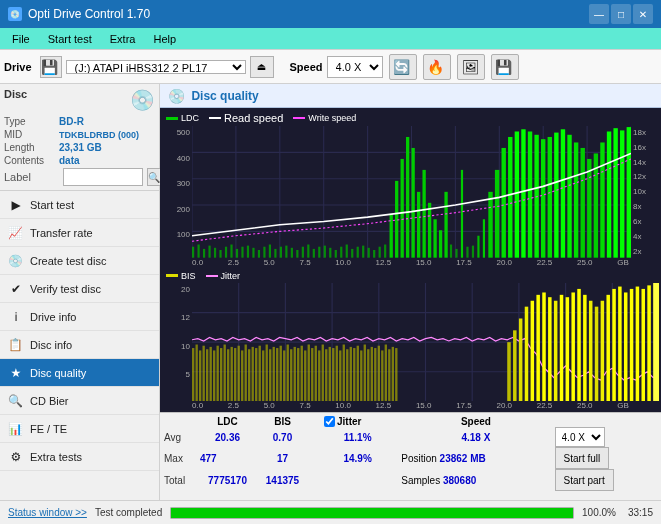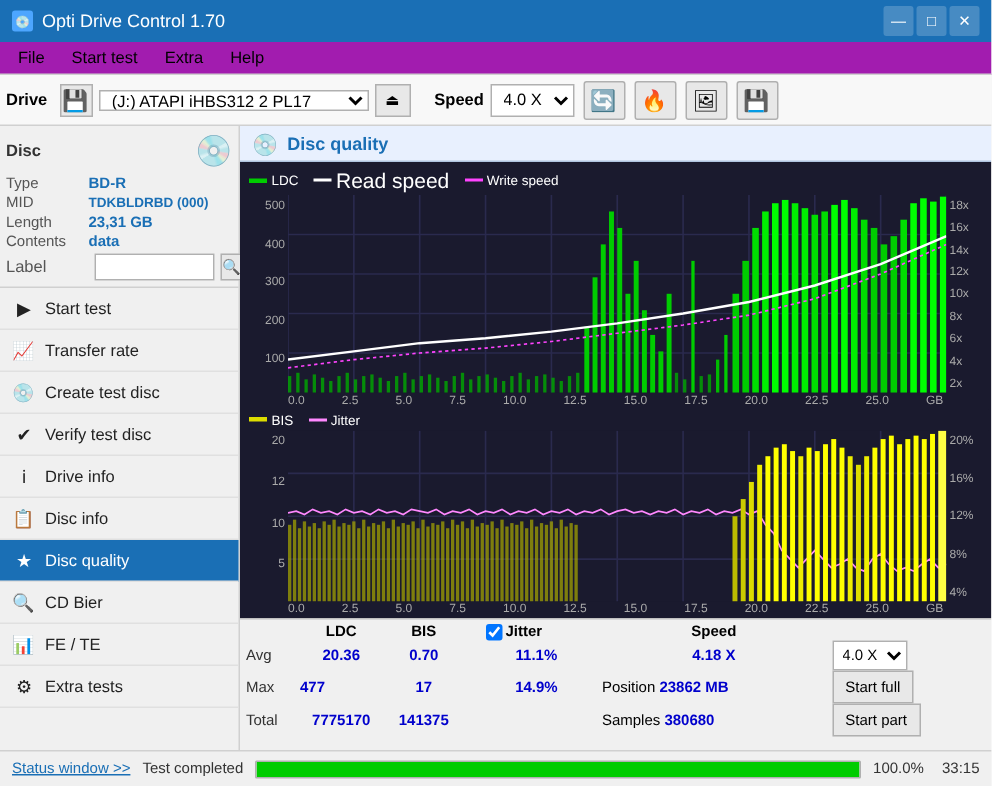--- a/index.html
+++ b/index.html
@@ -16,21 +16,21 @@
       padding: 0 8px;
       font-size: 12px;
     }
     .title-bar-left { display: flex; align-items: center; gap: 6px; }
     .title-bar-icon { width: 14px; height: 14px; background: #4da6ff; border-radius: 2px; display: flex; align-items: center; justify-content: center; font-size: 8px; color: white; }
     .title-bar-controls { display: flex; gap: 2px; }
     .title-btn { width: 20px; height: 20px; background: rgba(255,255,255,0.2); border: none; color: white; cursor: pointer; font-size: 10px; display: flex; align-items: center; justify-content: center; border-radius: 2px; }
 
     
     .menu-bar {
-      background: #a21caf;
+      background: #5eead4;
       height: 22px;
       display: flex;
       align-items: center;
       padding: 0 4px;
       border-bottom: 1px solid #d0d0d0;
       gap: 2px;
     }
     .menu-item {
       padding: 2px 8px;
       cursor: pointer;
@@ -57,21 +57,21 @@
     .toolbar-btn { width: 28px; height: 26px; background: #e8e8e8; border: 1px solid #b0b0b0; cursor: pointer; display: flex; align-items: center; justify-content: center; font-size: 14px; margin-left: 2px; border-radius: 2px; }
 
     
     .main-layout { display: flex; height: calc(524px - 84px - 24px); }
 
     
     .sidebar { width: 160px; background: #f0f0f0; border-right: 1px solid #d0d0d0; display: flex; flex-direction: column; flex-shrink: 0; }
 
     
     .disc-panel { padding: 4px; border-bottom: 1px solid #d0d0d0; }
-    .disc-panel-header { display: flex; align-items: center; justify-content: space-between; margin-bottom: 4px; }
+    .disc-panel-header { display: flex; justify-content: space-between; margin-bottom: 4px; }
     .disc-panel-title { font-size: 11px; font-weight: bold; color: #333; }
     .disc-icon { font-size: 20px; }
     .disc-info-row { display: flex; align-items: baseline; margin-bottom: 2px; font-size: 10px; }
     .disc-info-label { color: #555; width: 55px; flex-shrink: 0; }
     .disc-info-value { color: #1a6fb5; font-weight: bold; }
     .label-row { display: flex; align-items: center; gap: 4px; margin-top: 2px; }
     .label-input { height: 18px; border: 1px solid #b0b0b0; background: white; width: 80px; font-size: 10px; padding: 0 2px; }
     .label-btn { width: 18px; height: 18px; border: 1px solid #b0b0b0; background: #e8e8e8; cursor: pointer; display: flex; align-items: center; justify-content: center; font-size: 10px; }
 
     
@@ -248,21 +248,21 @@
 
       <div style="flex:1; position:relative; display:flex; flex-direction:column;">
 
         <div style="display:flex; gap:10px; padding:2px 4px; background:#1a1a2e;">
           <div style="display:flex;align-items:center;gap:3px;">
             <div style="width:12px;height:3px;background:#00cc00;"></div>
             <span style="color:white;font-size:9px;">LDC</span>
           </div>
           <div style="display:flex;align-items:center;gap:3px;">
             <div style="width:12px;height:2px;background:#ffffff;"></div>
-            <span style="color:white;font-size:14px;">Read speed</span>
+            <span style="color:white;font-size:11px;">Read speed</span>
           </div>
           <div style="display:flex;align-items:center;gap:3px;">
             <div style="width:12px;height:2px;background:#ff44ff;"></div>
             <span style="color:white;font-size:9px;">Write speed</span>
           </div>
         </div>
 
         <div style="flex:1;position:relative;display:flex;text-align:right;">
 
           <div style="width:30px;display:flex;flex-direction:column;justify-content:space-between;padding:2px 0;align-items:flex-end;padding-right:2px;">
@@ -536,27 +536,20 @@
               <rect x="365" y="3" width="3" height="97" fill="#ffff00"></rect>
               <rect x="370" y="8" width="3" height="92" fill="#ffff00"></rect>
               <rect x="375" y="5" width="3" height="95" fill="#ffff00"></rect>
               <rect x="380" y="3" width="3" height="97" fill="#ffff00"></rect>
               <rect x="385" y="5" width="3" height="95" fill="#ffff00"></rect>
               <rect x="390" y="2" width="3" height="98" fill="#ffff00"></rect>
               <rect x="395" y="0" width="5" height="100" fill="#ffff44"></rect>
             </svg>
           </div>
 
-          <div style="width:28px;display:flex;flex-direction:column;justify-content:space-between;padding:2px 0;align-items:flex-start;padding-left:2px;">
-            <span style="color:#aaa;font-size:8px;">20%</span>
-            <span style="color:#aaa;font-size:8px;">16%</span>
-            <span style="color:#aaa;font-size:8px;">12%</span>
-            <span style="color:#aaa;font-size:8px;">8%</span>
-            <span style="color:#aaa;font-size:8px;">4%</span>
-          </div>
         </div>
 
         <div style="display:flex;justify-content:space-between;padding:0 30px 0 30px;">
           <span style="color:#aaa;font-size:8px;">0.0</span>
           <span style="color:#aaa;font-size:8px;">2.5</span>
           <span style="color:#aaa;font-size:8px;">5.0</span>
           <span style="color:#aaa;font-size:8px;">7.5</span>
           <span style="color:#aaa;font-size:8px;">10.0</span>
           <span style="color:#aaa;font-size:8px;">12.5</span>
           <span style="color:#aaa;font-size:8px;">15.0</span>

